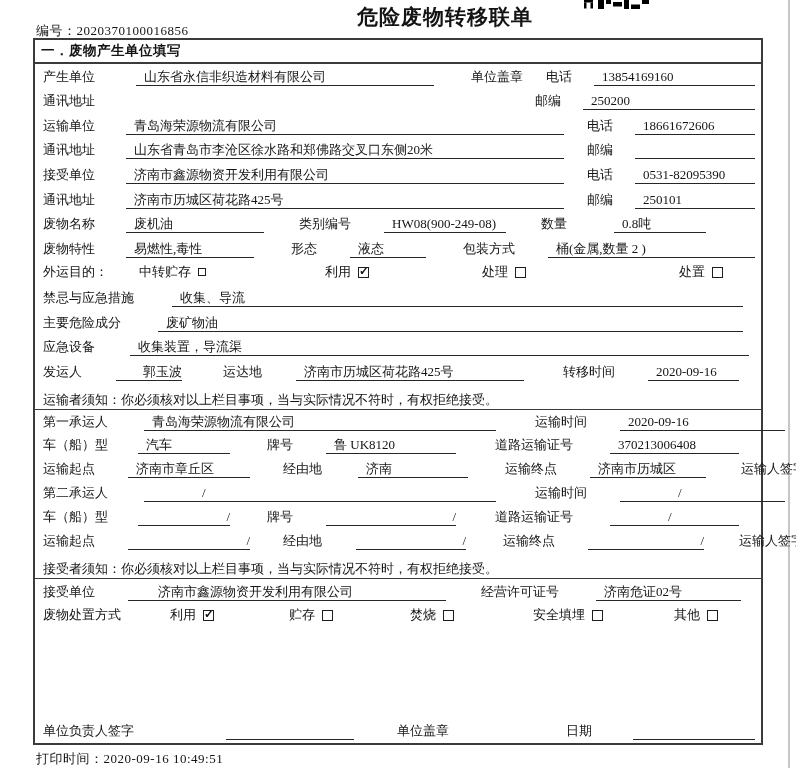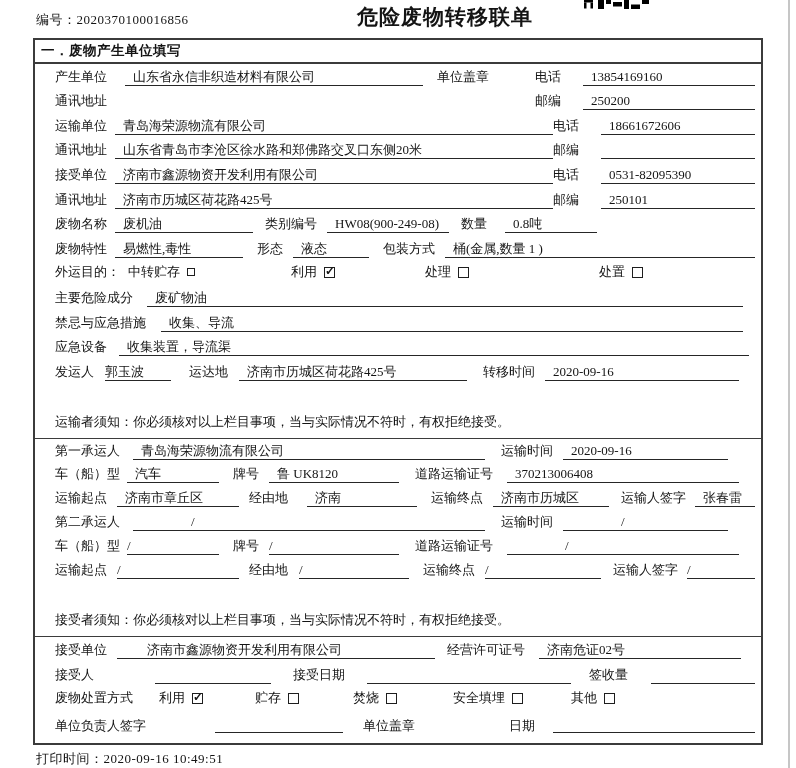--- a/index.html
+++ b/index.html
@@ -1,39 +1,39 @@
 <!DOCTYPE html>
 <html><head>
 <meta charset="utf-8">
 <style>
   html,body{margin:0;padding:0;background:#ffffff;}
   #page{position:relative;width:796px;height:768px;background:#fff;overflow:hidden;
         font-family:"Liberation Serif","DejaVu Serif",serif;color:#141414;font-size:13px;}
   
-  .serial{position:absolute;left:36px;top:11px;font-size:13px;letter-spacing:.5px;}
+  .serial{position:absolute;left:36px;top:22px;font-size:13px;letter-spacing:.5px;}
   .doc-title{position:absolute;left:330px;top:3px;width:230px;text-align:center;
              font-size:21px;font-weight:bold;letter-spacing:1px;}
   .qr-frag{position:absolute;left:584px;top:0;}
   .page-edge{position:absolute;left:788px;top:0;width:2px;height:768px;background:#c6c6c6;}
   
   .form-table{position:absolute;left:33px;top:38px;width:730px;height:707px;
               border:2px solid #3b3b3b;box-sizing:border-box;display:flex;flex-direction:column;}
   .sec-header{height:22px;line-height:22px;font-weight:bold;font-size:13.5px;
               padding-left:6px;border-bottom:2px solid #3b3b3b;flex:none;letter-spacing:.5px;}
   .sec-header.mid{border-top:2px solid #3b3b3b;}
-  .row{display:flex;align-items:flex-end;flex:none;padding:0 6px 3px 20px;box-sizing:border-box;}
+  .row{display:flex;align-items:flex-end;flex:none;padding:0 6px 3px 8px;box-sizing:border-box;gap:23px;}
   .r1{height:24.6px;}
   .r2{height:23.8px;}
   .r3{height:25px;}
-  .notice{height:26px;border-bottom:1.5px solid #3b3b3b;align-items:flex-start;padding-bottom:0;margin-top:29px;}
+  .notice{height:26px;border-bottom:1.5px solid #3b3b3b;align-items:flex-end;padding-bottom:0;}
   .lbl{flex:none;white-space:nowrap;}
   .val{border-bottom:1px solid #262626;white-space:nowrap;overflow:hidden;
        flex:none;padding:0 0 0 8px;box-sizing:border-box;line-height:16px;}
   .val.flex{flex:1;}
-  .ctr{text-align:left;padding-left:0;}
+  .ctr{text-align:right;padding-left:0;}
   .sleft{padding-left:58px;}
   .rgroup{display:flex;margin-left:auto;width:220px;align-items:flex-end;}
   .rgroup .lbl{width:32px;}
   .rgroup .val{flex:1;margin-left:16px;}
   
   .cb{width:11px;height:11px;border:1.3px solid #1e1e1e;display:inline-block;
       position:relative;top:1px;margin-left:7px;flex:none;box-sizing:border-box;}
   .cb.sm{width:8px;height:8px;top:0;}
   .cb.checked::after{content:"\2713";position:absolute;left:0px;top:-4px;font-size:12px;font-weight:bold;}
   .opt{display:flex;align-items:center;}
@@ -120,30 +120,30 @@
         <span class="val">250101</span>
       </div>
     </div>
 
     <div class="row r1">
       <span class="lbl" style="width:56px">废物名称</span>
       <span class="val" style="width:138px;margin-left:4px">废机油</span>
       <span class="lbl" style="margin-left:12px;width:56px">类别编号</span>
       <span class="val" style="width:122px;margin-left:6px">HW08(900-249-08)</span>
       <span class="lbl" style="margin-left:12px;width:30px">数量</span>
-      <span class="val" style="width:92px;margin-left:14px">0.8吨</span>
+      <span class="val" style="width:92px;margin-left:20px">0.8吨</span>
     </div>
 
     <div class="row r1">
       <span class="lbl" style="width:56px">废物特性</span>
       <span class="val" style="width:128px;margin-left:4px">易燃性,毒性</span>
       <span class="lbl" style="margin-left:14px;width:30px">形态</span>
       <span class="val" style="width:76px;margin-left:6px">液态</span>
       <span class="lbl" style="margin-left:14px;width:56px">包装方式</span>
-      <span class="val flex" style="margin-left:6px">桶(金属,数量 1 )</span>
+      <span class="val flex" style="margin-left:6px">桶(金属,数量 2 )</span>
     </div>
 
     <div class="row r1" style="align-items:center">
       <span class="lbl">外运目的：</span>
       <span class="opt" style="margin-left:8px">
         <span>中转贮存</span>
         <span class="cb sm"></span>
       </span>
       <span class="opt" style="margin-left:96px">
         <span>利用</span>
@@ -153,27 +153,27 @@
         <span>处理</span>
         <span class="cb"></span>
       </span>
       <span class="opt" style="margin-left:130px">
         <span>处置</span>
         <span class="cb"></span>
       </span>
     </div>
 
     <div class="row r1">
+      <span class="lbl" style="width:100px">禁忌与应急措施</span>
+      <span class="val flex" style="margin-left:6px;margin-right:12px">收集、导流</span>
+    </div>
+
+    <div class="row r1">
       <span class="lbl" style="width:86px">主要危险成分</span>
       <span class="val flex" style="margin-left:6px;margin-right:12px">废矿物油</span>
-    </div>
-
-    <div class="row r1">
-      <span class="lbl" style="width:100px">禁忌与应急措施</span>
-      <span class="val flex" style="margin-left:6px;margin-right:12px">收集、导流</span>
     </div>
 
     <div class="row r1">
       <span class="lbl" style="width:58px">应急设备</span>
       <span class="val flex" style="margin-left:6px;margin-right:6px">收集装置，导流渠</span>
     </div>
 
     <div class="row r1">
       <span class="lbl" style="width:44px">发运人</span>
       <span class="val ctr" style="width:66px;margin-left:6px">郭玉波</span>
@@ -201,21 +201,21 @@
       <span class="lbl" style="margin-left:14px;width:30px">牌号</span>
       <span class="val" style="width:130px;margin-left:6px">鲁 UK8120</span>
       <span class="lbl" style="margin-left:16px;width:86px">道路运输证号</span>
       <span class="val flex" style="margin-left:6px;margin-right:16px">370213006408</span>
     </div>
 
     <div class="row r2">
       <span class="lbl" style="width:56px">运输起点</span>
       <span class="val" style="width:122px;margin-left:6px">济南市章丘区</span>
       <span class="lbl" style="margin-left:10px;width:44px">经由地</span>
-      <span class="val" style="width:110px;margin-left:14px">济南</span>
+      <span class="val" style="width:110px;margin-left:8px">济南</span>
       <span class="lbl" style="margin-left:14px;width:56px">运输终点</span>
       <span class="val" style="width:116px;margin-left:6px">济南市历城区</span>
       <span class="lbl" style="margin-left:12px;width:70px">运输人签字</span>
       <span class="val flex" style="margin-left:4px">张春雷</span>
     </div>
 
     <div class="row r2">
       <span class="lbl" style="width:72px">第二承运人</span>
       <span class="val sleft" style="width:352px;margin-left:6px">/</span>
       <span class="lbl" style="margin-left:16px;width:56px">运输时间</span>
@@ -247,28 +247,20 @@
       <span>接受者须知：你必须核对以上栏目事项，当与实际情况不符时，有权拒绝接受。</span>
     </div>
 
     <div class="row r3">
       <span class="lbl" style="width:56px">接受单位</span>
       <span class="val" style="width:318px;margin-left:6px;padding-left:30px">济南市鑫源物资开发利用有限公司</span>
       <span class="lbl" style="margin-left:12px;width:86px">经营许可证号</span>
       <span class="val flex" style="margin-left:6px;margin-right:14px">济南危证02号</span>
     </div>
 
-    <div class="row r3">
-      <span class="lbl" style="width:44px">接受人</span>
-      <span class="val" style="width:116px;margin-left:56px"></span>
-      <span class="lbl" style="margin-left:22px;width:56px">接受日期</span>
-      <span class="val" style="width:204px;margin-left:18px"></span>
-      <span class="lbl" style="margin-left:18px;width:44px">签收量</span>
-      <span class="val flex" style="margin-left:18px"></span>
-    </div>
 
     <div class="row r3" style="align-items:center">
       <span class="lbl">废物处置方式</span>
       <span class="opt" style="margin-left:26px">
         <span>利用</span>
         <span class="cb checked"></span>
       </span>
       <span class="opt" style="margin-left:52px">
         <span>贮存</span>
         <span class="cb"></span>
@@ -280,21 +272,21 @@
       <span class="opt" style="margin-left:56px">
         <span>安全填埋</span>
         <span class="cb"></span>
       </span>
       <span class="opt" style="margin-left:48px">
         <span>其他</span>
         <span class="cb"></span>
       </span>
     </div>
 
-    <div class="row r3" style="flex:1;align-items:center">
+    <div class="row r3" style="flex:1;align-items:flex-end">
       <span class="lbl" style="width:94px">单位负责人签字</span>
       <span class="val" style="width:128px;margin-left:66px;height:15px"></span>
       <span class="lbl" style="margin-left:20px;width:56px">单位盖章</span>
       <span class="lbl" style="margin-left:90px;width:28px">日期</span>
       <span class="val flex" style="margin-left:16px;height:15px"></span>
     </div>
 
   </div>
 
   <div class="print-line"><span>打印时间：</span><span>2020-09-16 10:49:51</span></div>

